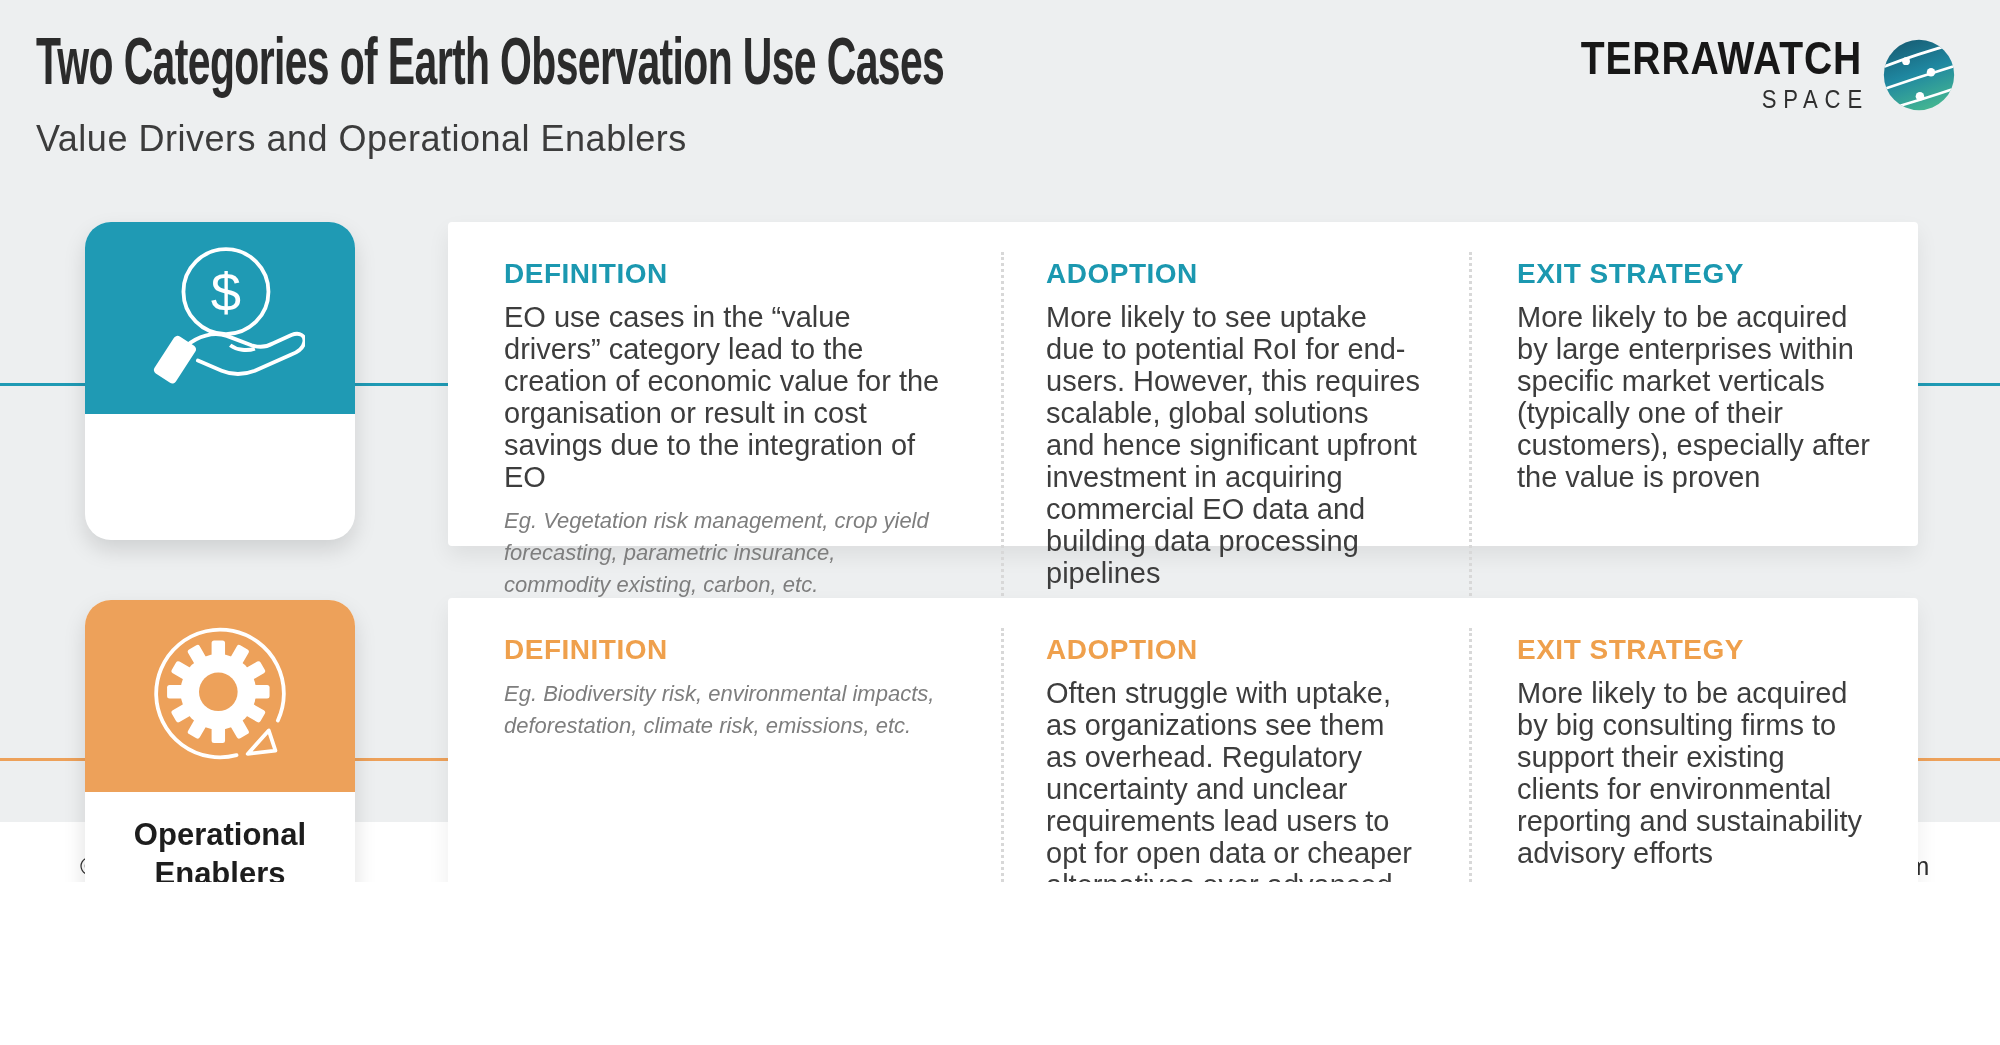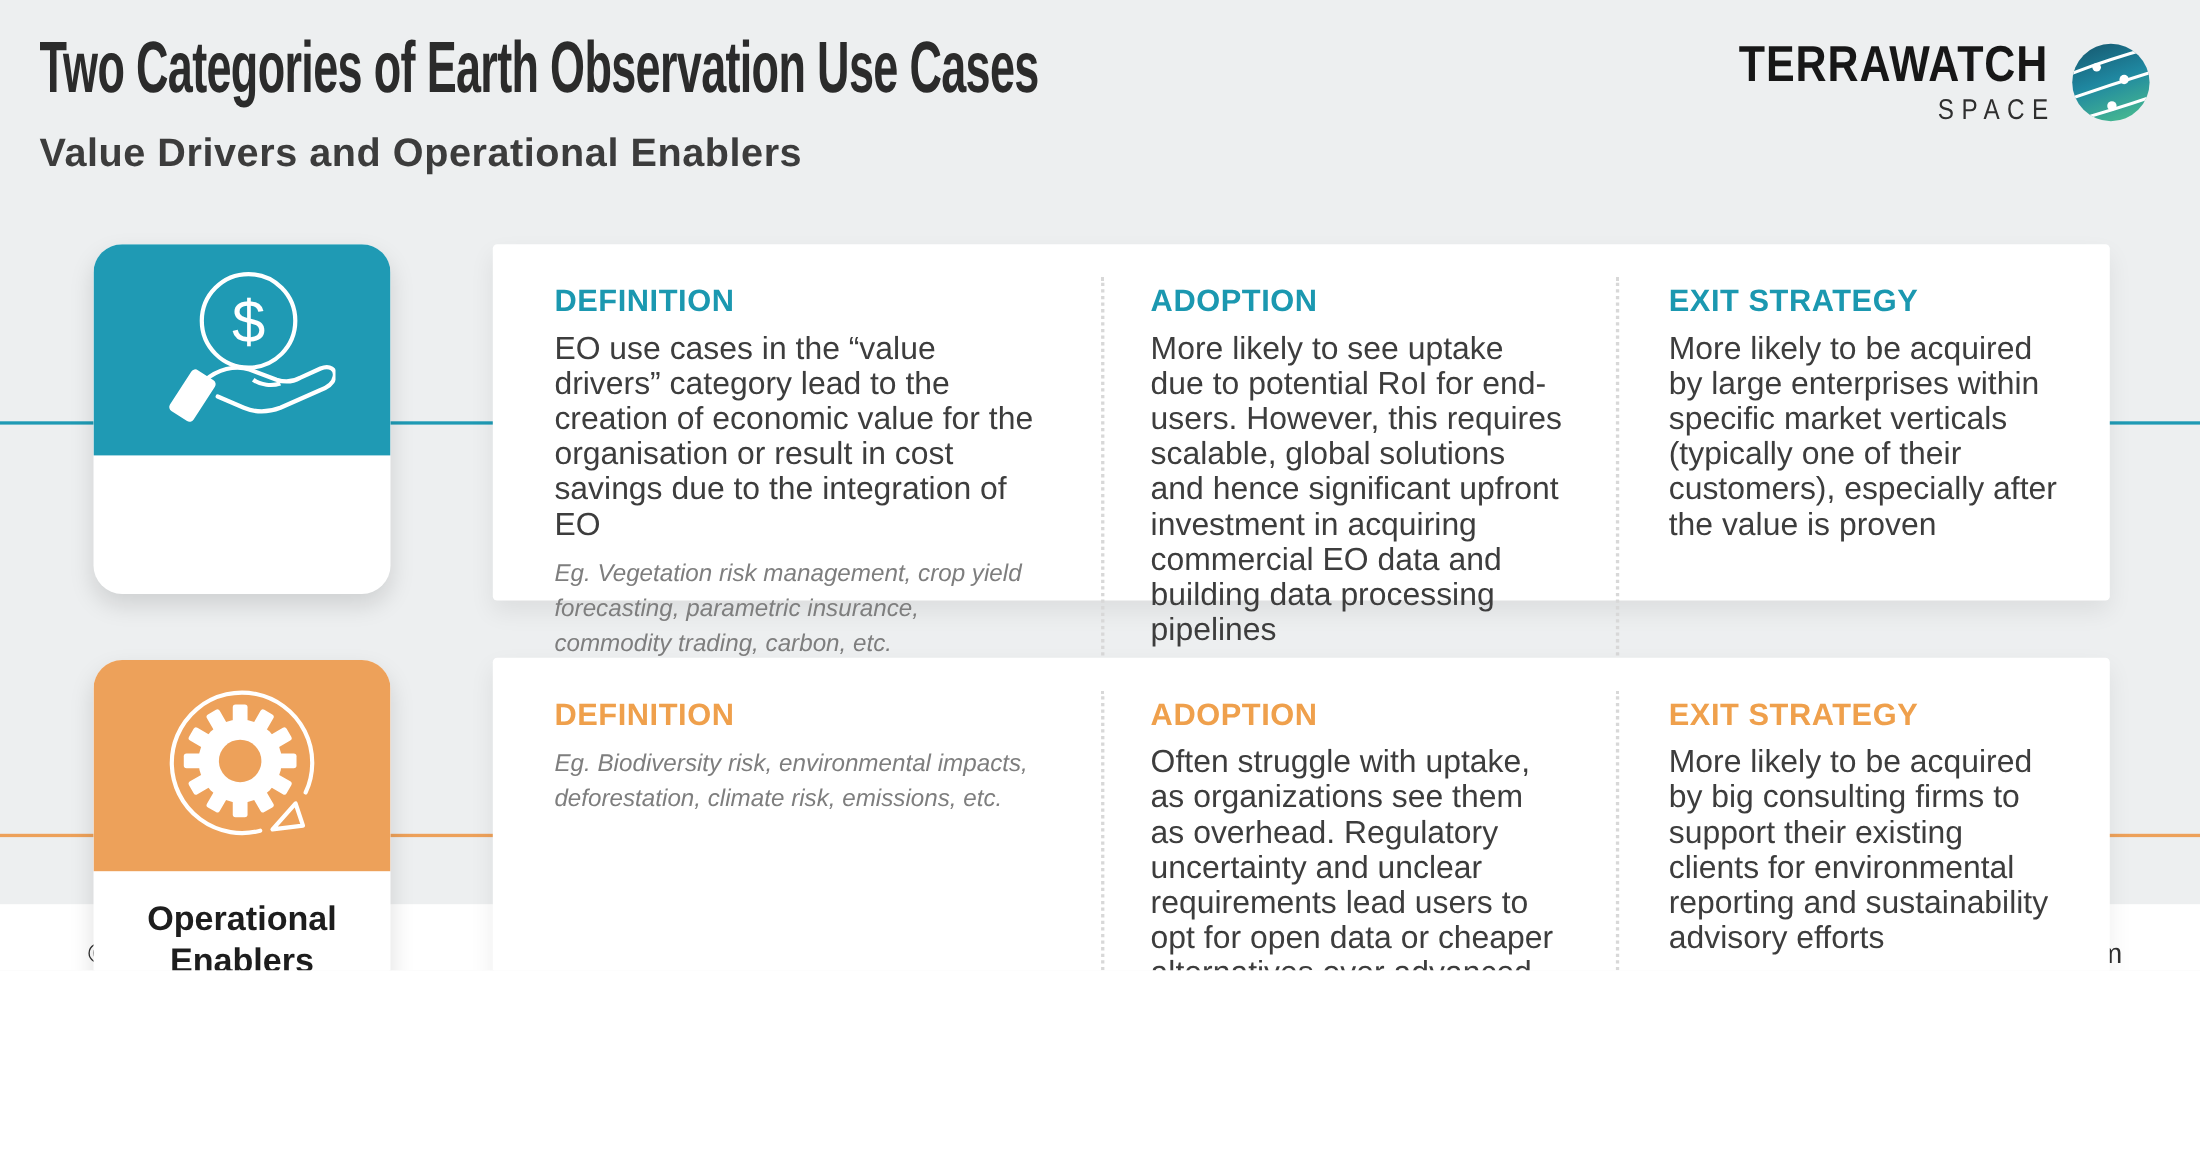--- a/index.html
+++ b/index.html
@@ -8,21 +8,21 @@
     --text-dark:#2b2b2b; --text-body:#3d3d3d; --text-muted:#7e7e7e;
   }
   *{margin:0;padding:0;box-sizing:border-box;}
   html,body{width:2000px;height:1045px;}
   body{font-family:"Liberation Sans",sans-serif;background:#fff;}
   .page{position:relative;width:2000px;height:882px;background:var(--bg);overflow:hidden;}
 
   
   .title{position:absolute;left:36px;top:24px;font-size:66px;font-weight:bold;color:var(--text-dark);
          letter-spacing:-1px;transform:scaleX(.62);transform-origin:left top;white-space:nowrap;line-height:74px;}
-  .subtitle{position:absolute;left:36px;top:118px;font-size:36px;font-weight:700;color:#3c3c3c;letter-spacing:.5px;white-space:nowrap;}
+  .subtitle{position:absolute;left:36px;top:118px;font-size:36px;font-weight:400;color:#3c3c3c;letter-spacing:.5px;white-space:nowrap;}
 
   .brand{position:absolute;top:34px;right:44px;display:flex;align-items:center;gap:20px;}
   .brand-text{display:flex;flex-direction:column;align-items:flex-end;transform:scaleX(.85);transform-origin:right center;}
   .brand-name{font-size:46px;font-weight:bold;color:#171717;letter-spacing:1px;line-height:48px;white-space:nowrap;}
   .brand-sub{font-size:26px;font-weight:400;color:#2f2f2f;letter-spacing:8px;margin-top:2px;margin-right:-8px;white-space:nowrap;}
   .globe{width:74px;height:74px;}
 
   
   .accent-line{position:absolute;left:0;width:2000px;height:3px;z-index:0;}
   .line-teal{top:383px;background:var(--teal);}
@@ -108,21 +108,21 @@
         <path fill="none" stroke="#ffffff" stroke-width="4.5" stroke-linejoin="round" d="M112 123 C 120 129, 132 130, 141 127"></path>
         <rect x="32" y="114" width="30" height="52" rx="5" fill="#ffffff" transform="rotate(33 47 140)"></rect>
       </svg>
     </div>
   </div>
 
   <div class="info-card r1">
     <div class="col col-1">
       <div class="col-heading heading-teal">DEFINITION</div>
       <div class="col-body">EO use cases in the “value drivers” category lead to the creation of economic value for the organisation or result in cost savings due to the integration of EO</div>
-      <div class="col-example">Eg. Vegetation risk management, crop yield forecasting, parametric insurance, commodity trading, carbon, etc.</div>
+      <div class="col-example">Eg. Vegetation risk management, crop yield forecasting, parametric insurance, commodity existing, carbon, etc.</div>
     </div>
     <div class="col col-2">
       <div class="col-heading heading-teal">ADOPTION</div>
       <div class="col-body">More likely to see uptake due to potential RoI for end-users. However, this requires scalable, global solutions and hence significant upfront investment in acquiring commercial EO data and building data processing pipelines</div>
     </div>
     <div class="col col-3">
       <div class="col-heading heading-teal">EXIT STRATEGY</div>
       <div class="col-body">More likely to be acquired by large enterprises within specific market verticals (typically one of their customers), especially after the value is proven</div>
     </div>
   </div>

